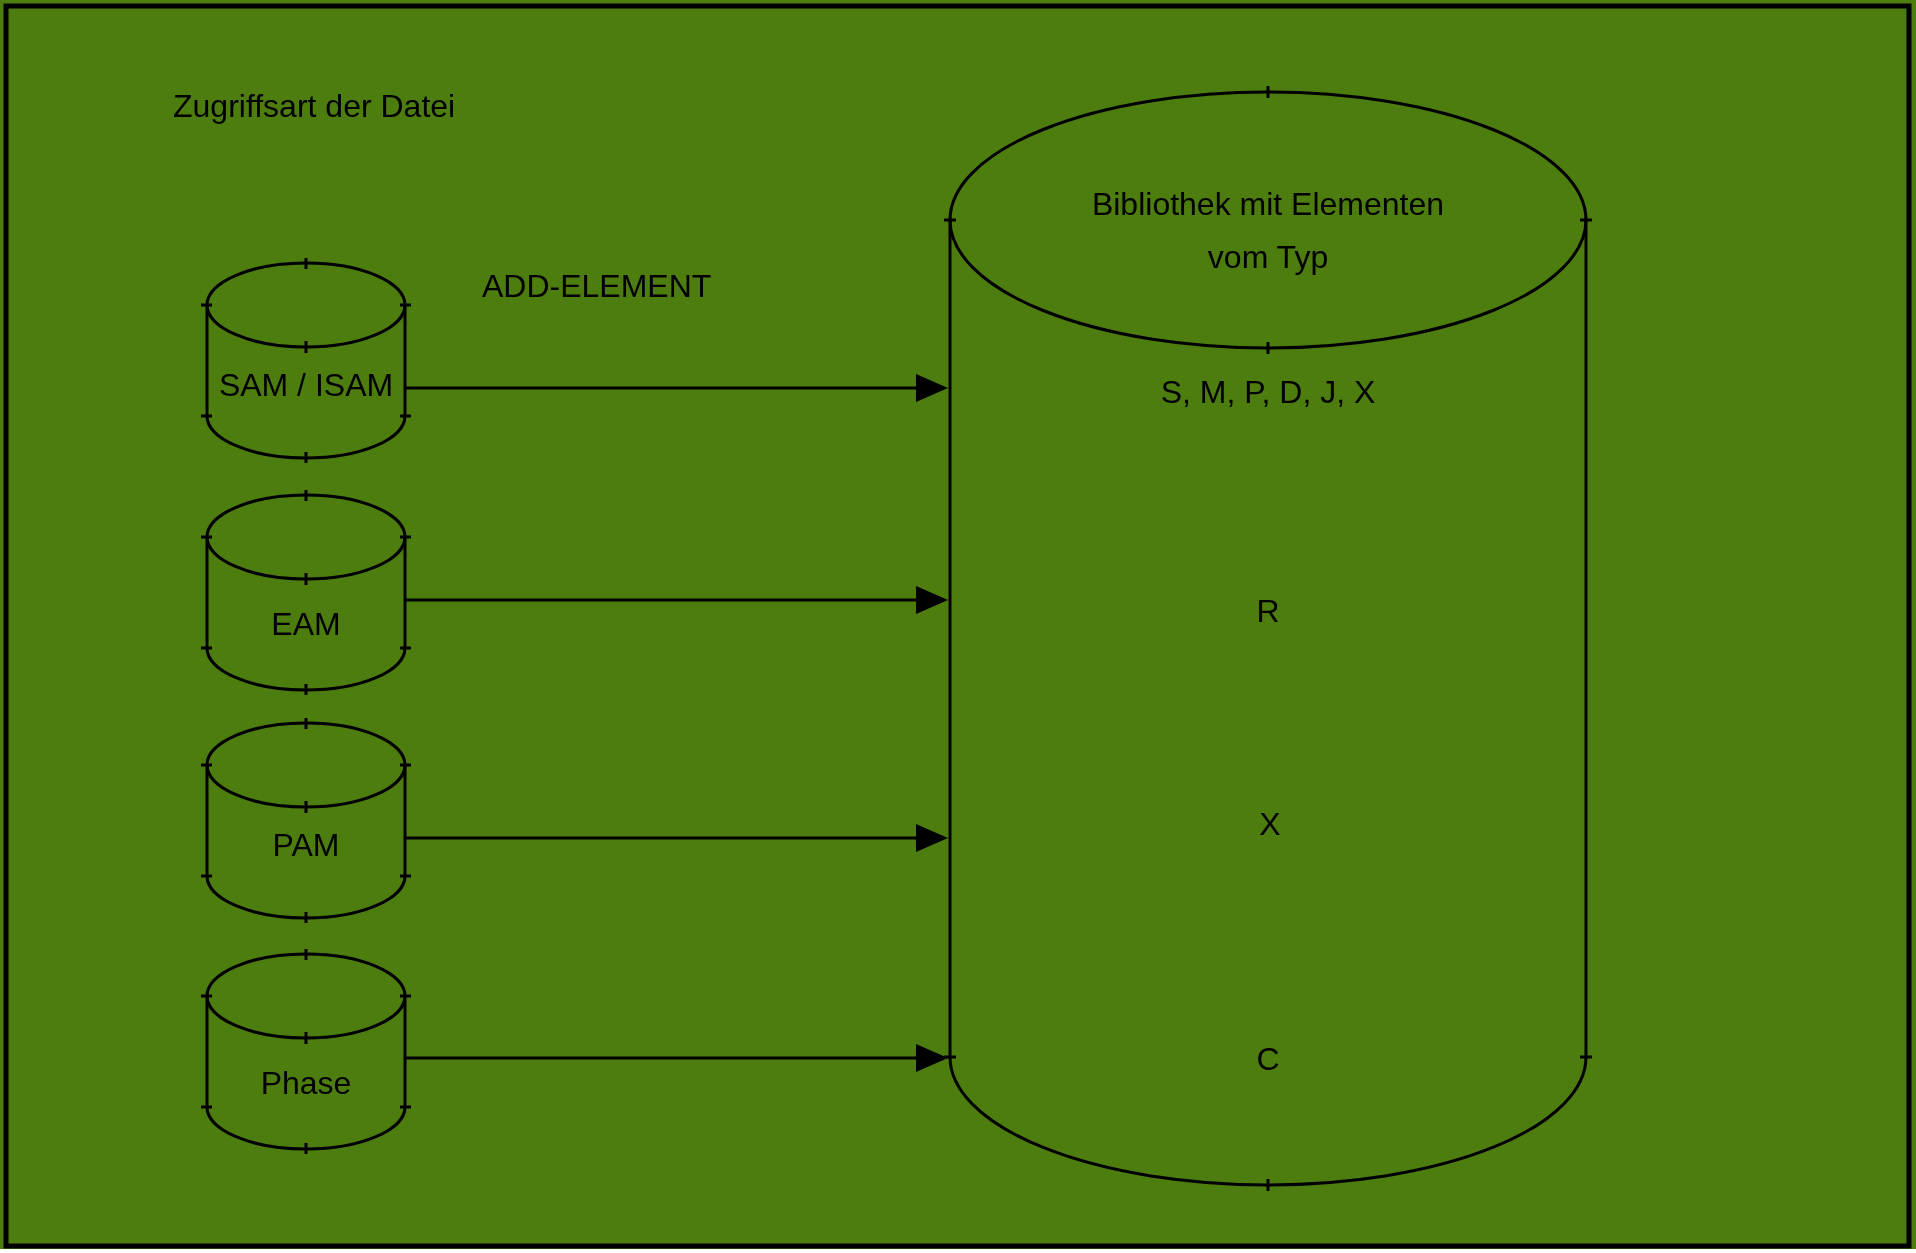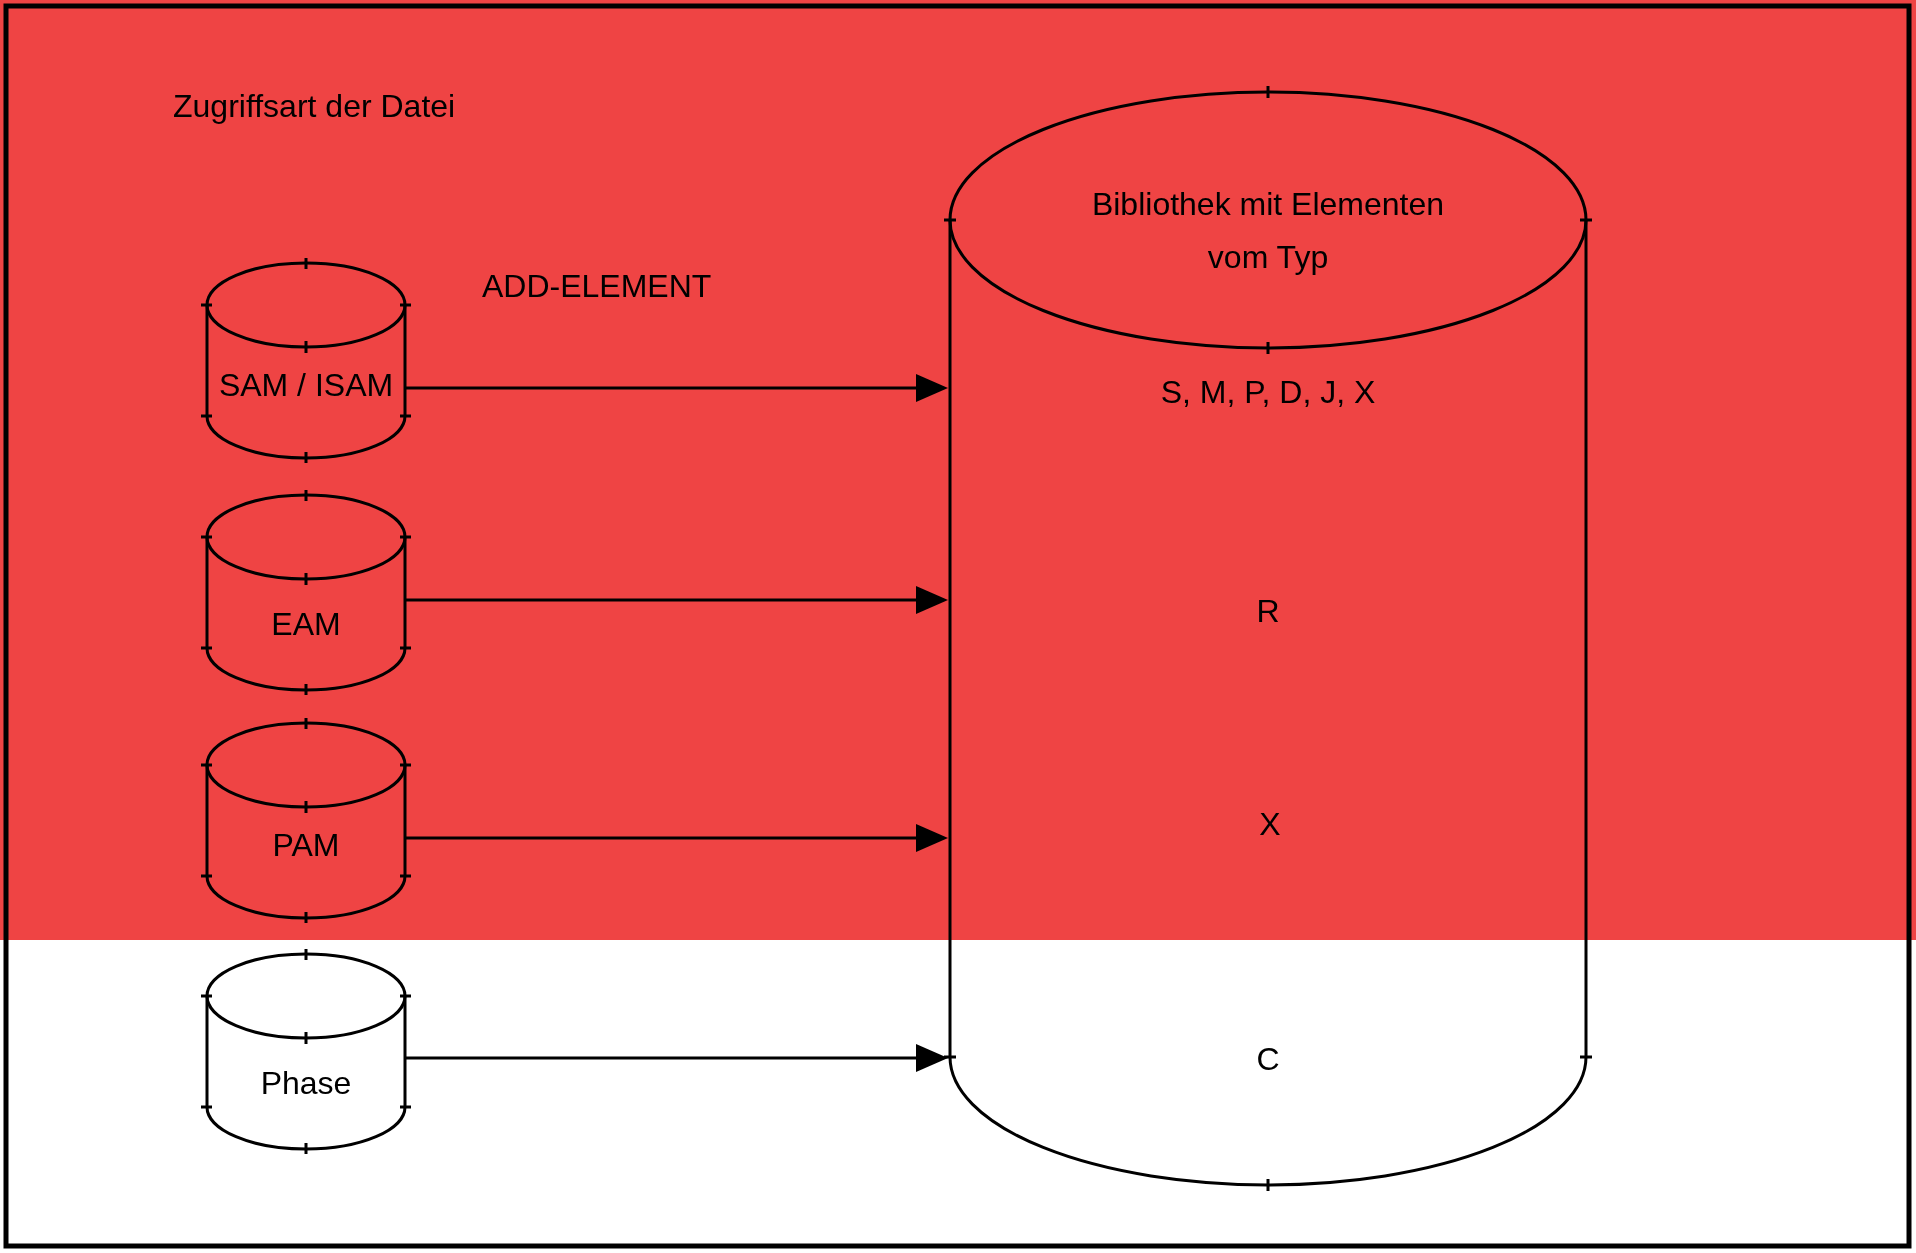--- a/index.html
+++ b/index.html
@@ -6,22 +6,22 @@
     margin: 0;
     padding: 0;
     background: #ffffff;
     width: 1916px;
     height: 1253px;
     overflow: hidden;
   }
   .diagram-wrap {
     position: relative;
     width: 1916px;
-    height: 940px;
-    background: #ef4444;
+    height: 1249px;
+    background: #4d7c0f;
   }
   svg {
     display: block;
   }
   .ink {
     stroke: #000000;
     fill: none;
     stroke-width: 3;
   }
   .frame {

